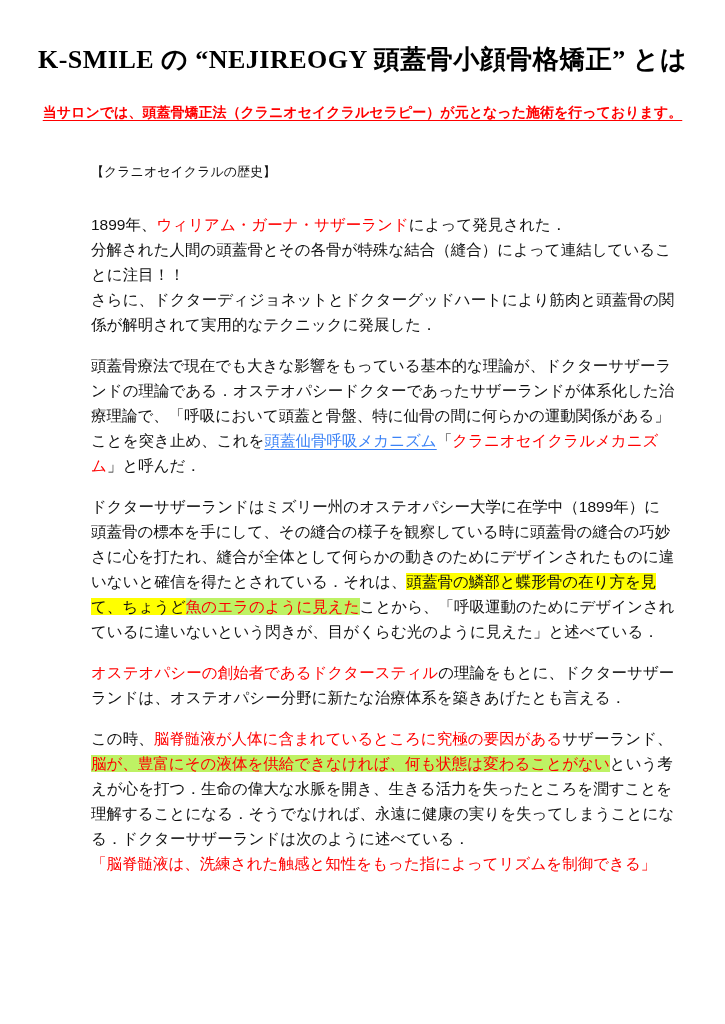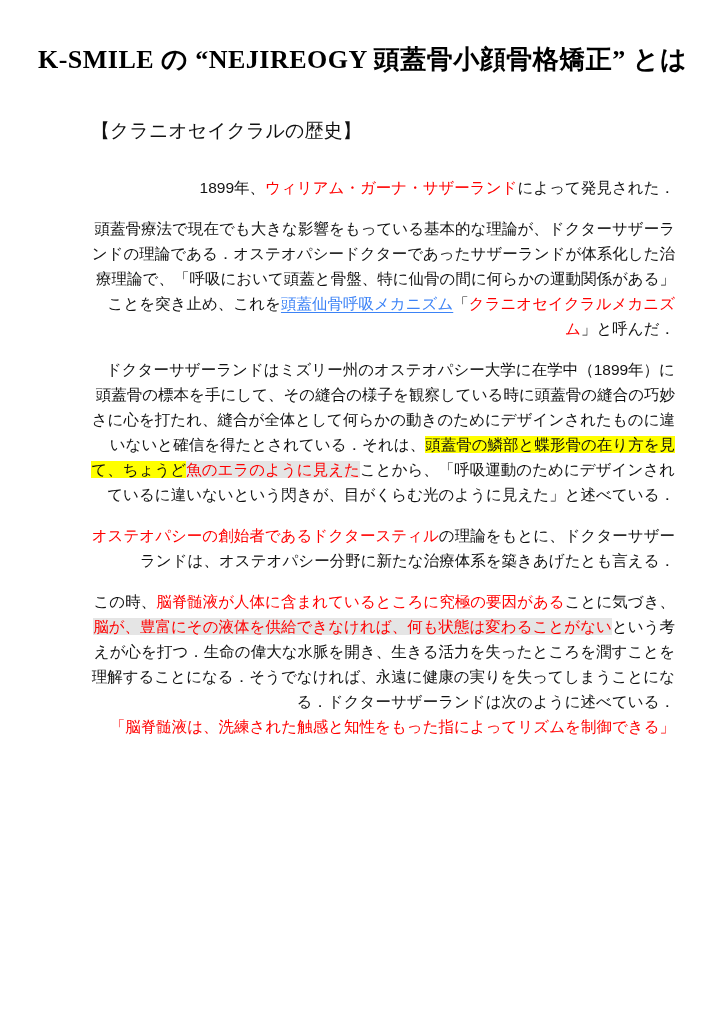--- a/index.html
+++ b/index.html
@@ -25,61 +25,64 @@
     margin-top: 27px;
     font-family: "Liberation Serif", "DejaVu Serif", serif;
     font-size: 14px;
     font-weight: bold;
     color: #ff0000;
     text-decoration: underline;
     text-underline-offset: 3px;
   }
   .section-heading {
     margin: 41px 0 0 91px;
-    font-size: 19px;
+    font-size: 13px;
     font-weight: 500;
     color: #111111;
   }
   .body-text {
     margin: 31px 50px 0 91px;
     width: 584px;
     font-size: 15.5px;
     line-height: 25px;
     text-align: left;
     overflow-wrap: break-word;
     word-break: normal;
   }
-  .para { margin: 16px 0 13px 0; text-align: right; }
+  .para { margin: 16px 0 13px 0; }
   .line { margin: 0; }
   .run { white-space: pre-wrap; }
   .run.normal { color: #111111; }
   .run.red { color: #ff0000; }
   .run.red-underline { color: #3b82f6; text-decoration: underline; text-underline-offset: 3px; }
   .run.highlight { background: #ffff00; color: #111111; }
-  .run.highlight-red { background: #e5e5e5; color: #ff0000; }
+  .run.highlight-red { background: #bef264; color: #ff0000; }
 </style>
 </head>
 <body>
 
 <div class="page">
   <div class="header">
     <h1 class="title">K-SMILE の “NEJIREOGY 頭蓋骨小顔骨格矯正” とは</h1>
+    <div class="subtitle">当サロンでは、頭蓋骨矯正法（クラニオセイクラルセラピー）が元となった施術を行っております。</div>
   </div>
   <div class="section-heading">【クラニオセイクラルの歴史】</div>
   <div class="body-text">
       <div class="para">
         <div class="line"><span class="run normal">1899年、</span><span class="run red">ウィリアム・ガーナ・サザーランド</span><span class="run normal">によって発見された．</span></div>
+        <div class="line"><span class="run normal">分解された人間の頭蓋骨とその各骨が特殊な結合（縫合）によって連結していることに注目！！</span></div>
+        <div class="line"><span class="run normal">さらに、ドクターディジョネットとドクターグッドハートにより筋肉と頭蓋骨の関係が解明されて実用的なテクニックに発展した．</span></div>
       </div>
       <div class="para">
         <div class="line"><span class="run normal">頭蓋骨療法で現在でも大きな影響をもっている基本的な理論が、ドクターサザーランドの理論である．オステオパシードクターであったサザーランドが体系化した治療理論で、「呼吸において頭蓋と骨盤、特に仙骨の間に何らかの運動関係がある」ことを突き止め、これを</span><span class="run red-underline">頭蓋仙骨呼吸メカニズム</span><span class="run normal">「</span><span class="run red">クラニオセイクラルメカニズム</span><span class="run normal">」と呼んだ．</span></div>
       </div>
       <div class="para">
         <div class="line"><span class="run normal">ドクターサザーランドはミズリー州のオステオパシー大学に在学中（1899年）に頭蓋骨の標本を手にして、その縫合の様子を観察している時に頭蓋骨の縫合の巧妙さに心を打たれ、縫合が全体として何らかの動きのためにデザインされたものに違いないと確信を得たとされている．それは、</span><span class="run highlight">頭蓋骨の鱗部と蝶形骨の在り方を見て、ちょうど</span><span class="run highlight-red">魚のエラのように見えた</span><span class="run normal">ことから、「呼吸運動のためにデザインされているに違いないという閃きが、目がくらむ光のように見えた」と述べている．</span></div>
       </div>
       <div class="para">
         <div class="line"><span class="run red">オステオパシーの創始者であるドクタースティル</span><span class="run normal">の理論をもとに、ドクターサザーランドは、オステオパシー分野に新たな治療体系を築きあげたとも言える．</span></div>
       </div>
       <div class="para">
-        <div class="line"><span class="run normal">この時、</span><span class="run red">脳脊髄液が人体に含まれているところに究極の要因がある</span><span class="run normal">ことに気づき、</span><span class="run highlight-red">脳が、豊富にその液体を供給できなければ、何も状態は変わることがない</span><span class="run normal">という考えが心を打つ．生命の偉大な水脈を開き、生きる活力を失ったところを潤すことを理解することになる．そうでなければ、永遠に健康の実りを失ってしまうことになる．ドクターサザーランドは次のように述べている．</span></div>
+        <div class="line"><span class="run normal">この時、</span><span class="run red">脳脊髄液が人体に含まれているところに究極の要因がある</span><span class="run normal">サザーランド、</span><span class="run highlight-red">脳が、豊富にその液体を供給できなければ、何も状態は変わることがない</span><span class="run normal">という考えが心を打つ．生命の偉大な水脈を開き、生きる活力を失ったところを潤すことを理解することになる．そうでなければ、永遠に健康の実りを失ってしまうことになる．ドクターサザーランドは次のように述べている．</span></div>
         <div class="line"><span class="run red">「脳脊髄液は、洗練された触感と知性をもった指によってリズムを制御できる」</span></div>
       </div>
     </div>
 </div>
 
 </body></html>

